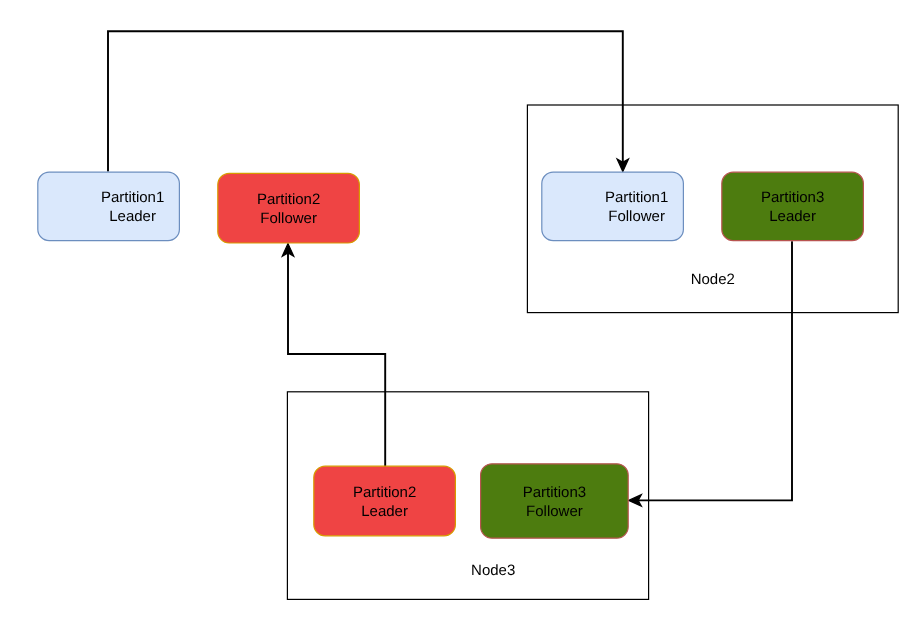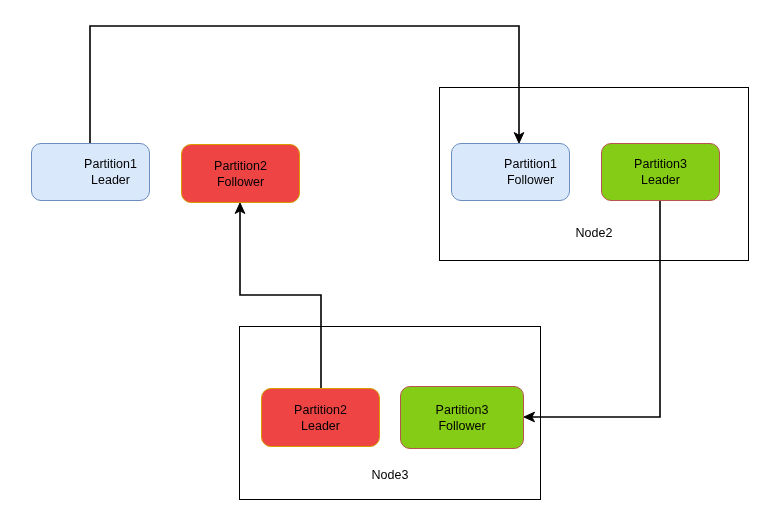--- a/index.html
+++ b/index.html
@@ -51,21 +51,21 @@
   .p-blue {
     background: #dae8fc;
     border: 1.3px solid #6c8ebf;
     padding-left: 40px;
   }
   .p-orange {
     background: #ef4444;
     border: 1.3px solid #d79b00;
   }
   .p-pink {
-    background: #84cc16;
+    background: #4d7c0f;
     border: 1.3px solid #b85450;
   }
   #edges {
     position: absolute;
     left: 0;
     top: 0;
     width: 761px;
     height: 518px;
     pointer-events: none;
   }
@@ -111,21 +111,21 @@
   <div class="partition p-blue" style="left:451px; top:143px; width:119px; height:58px;">
     <span class="pline">Partition1</span>
     <span class="pline">Follower</span>
   </div>
 
   <div class="partition p-pink" style="left:601px; top:143px; width:119px; height:58px;">
     <span class="pline">Partition3</span>
     <span class="pline">Leader</span>
   </div>
 
-  <div class="node-box" style="left:239px; top:326px; width:302px; height:174px;">
+  <div class="node-box" style="left:239px; top:326px; width:302px; height:174px;padding-left:21px;">
     <div class="node-label" style="top:142px;">Node3</div>
   </div>
 
   <div class="partition p-orange" style="left:261px; top:388px; width:119px; height:59px;">
     <span class="pline">Partition2</span>
     <span class="pline">Leader</span>
   </div>
 
   <div class="partition p-pink" style="left:400px; top:386px; width:124px; height:63px;">
     <span class="pline">Partition3</span>

